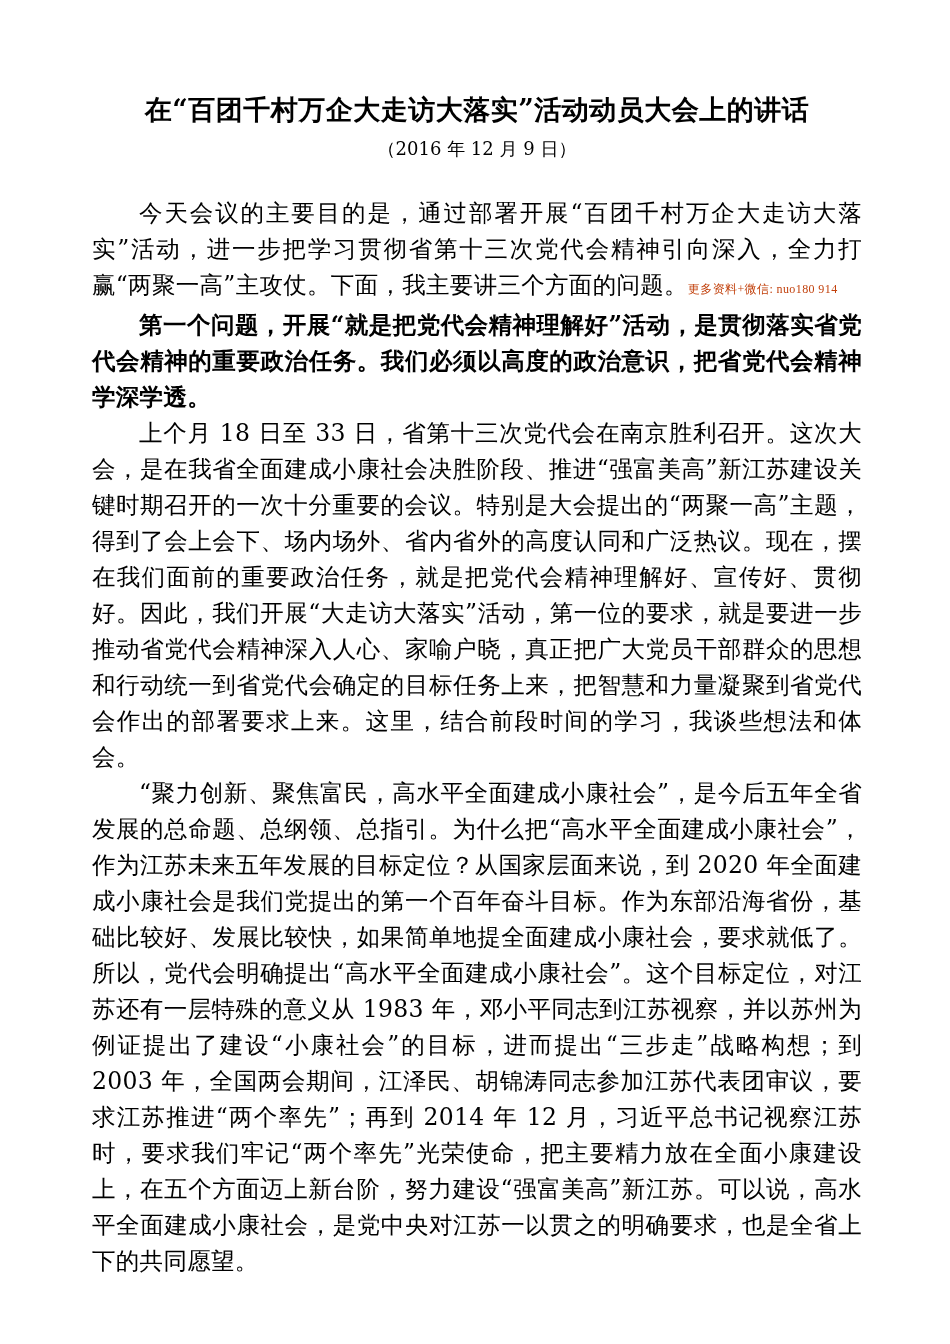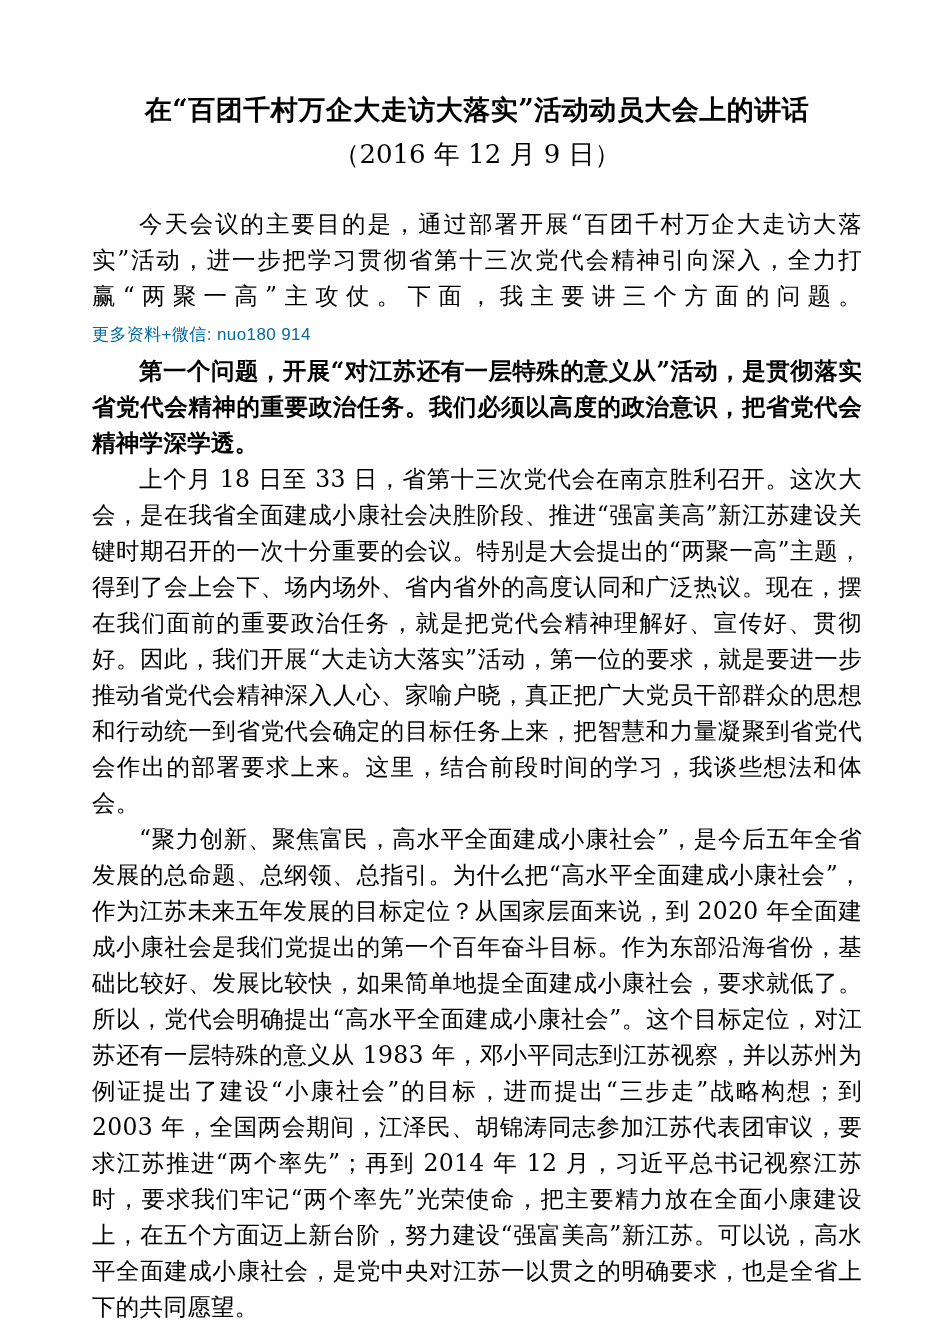--- a/index.html
+++ b/index.html
@@ -34,21 +34,21 @@
     font-size: 27px;
     font-weight: bold;
     text-align: center;
     letter-spacing: 0.5px;
     line-height: 1.3;
     font-family: "DejaVu Serif", "Liberation Serif", serif;
   }
   .doc-date {
     margin: 0;
     padding-top: 10px;
-    font-size: 26px;
+    font-size: 18px;
     font-weight: normal;
     text-align: center;
     line-height: 1.35;
     font-family: "DejaVu Serif", "Liberation Serif", serif;
   }
   .body-block {
     margin-top: 34px;
   }
   p.para {
     margin: 0;
@@ -57,42 +57,42 @@
     text-align: justify;
     text-justify: inter-ideograph;
     text-indent: 2em;
     font-family: "DejaVu Serif", "Liberation Serif", serif;
     letter-spacing: 0.3px;
   }
   p.para.bold {
     font-weight: bold;
   }
   .watermark {
-    font-size: 17px;
-    color: #0369a1;
-    font-family: Liberation Sans, sans-serif;
+    font-size: 12px;
+    color: #c2410c;
+    font-family: Liberation Serif, serif;
     letter-spacing: 0.4px;
     white-space: nowrap;
   }
 </style>
 </head>
 <body>
 
 <div class="page">
   <div class="content">
 
     <h1 class="doc-title">在“百团千村万企大走访大落实”活动动员大会上的讲话</h1>
 
     <div class="doc-date">（2016 年 12 月 9 日）</div>
 
     <div class="body-block">
 
       <p class="para"><span>今天会议的主要目的是，通过部署开展“百团千村万企大走访大落实”活动，进一步把学习贯彻省第十三次党代会精神引向深入，全力打赢“两聚一高”主攻仗。下面，我主要讲三个方面的问题。</span><span class="watermark">更多资料+微信: nuo180 914</span></p>
 
-      <p class="para bold">第一个问题，开展“对江苏还有一层特殊的意义从”活动，是贯彻落实省党代会精神的重要政治任务。我们必须以高度的政治意识，把省党代会精神学深学透。</p>
+      <p class="para bold">第一个问题，开展“就是把党代会精神理解好”活动，是贯彻落实省党代会精神的重要政治任务。我们必须以高度的政治意识，把省党代会精神学深学透。</p>
 
       <p class="para">上个月 18 日至 33 日，省第十三次党代会在南京胜利召开。这次大会，是在我省全面建成小康社会决胜阶段、推进“强富美高”新江苏建设关键时期召开的一次十分重要的会议。特别是大会提出的“两聚一高”主题，得到了会上会下、场内场外、省内省外的高度认同和广泛热议。现在，摆在我们面前的重要政治任务，就是把党代会精神理解好、宣传好、贯彻好。因此，我们开展“大走访大落实”活动，第一位的要求，就是要进一步推动省党代会精神深入人心、家喻户晓，真正把广大党员干部群众的思想和行动统一到省党代会确定的目标任务上来，把智慧和力量凝聚到省党代会作出的部署要求上来。这里，结合前段时间的学习，我谈些想法和体会。</p>
 
       <p class="para">“聚力创新、聚焦富民，高水平全面建成小康社会”，是今后五年全省发展的总命题、总纲领、总指引。为什么把“高水平全面建成小康社会”，作为江苏未来五年发展的目标定位？从国家层面来说，到 2020 年全面建成小康社会是我们党提出的第一个百年奋斗目标。作为东部沿海省份，基础比较好、发展比较快，如果简单地提全面建成小康社会，要求就低了。所以，党代会明确提出“高水平全面建成小康社会”。这个目标定位，对江苏还有一层特殊的意义从 1983 年，邓小平同志到江苏视察，并以苏州为例证提出了建设“小康社会”的目标，进而提出“三步走”战略构想；到 2003 年，全国两会期间，江泽民、胡锦涛同志参加江苏代表团审议，要求江苏推进“两个率先”；再到 2014 年 12 月，习近平总书记视察江苏时，要求我们牢记“两个率先”光荣使命，把主要精力放在全面小康建设上，在五个方面迈上新台阶，努力建设“强富美高”新江苏。可以说，高水平全面建成小康社会，是党中央对江苏一以贯之的明确要求，也是全省上下的共同愿望。</p>
 
     </div>
   </div>
 </div>
 
 </body></html>

